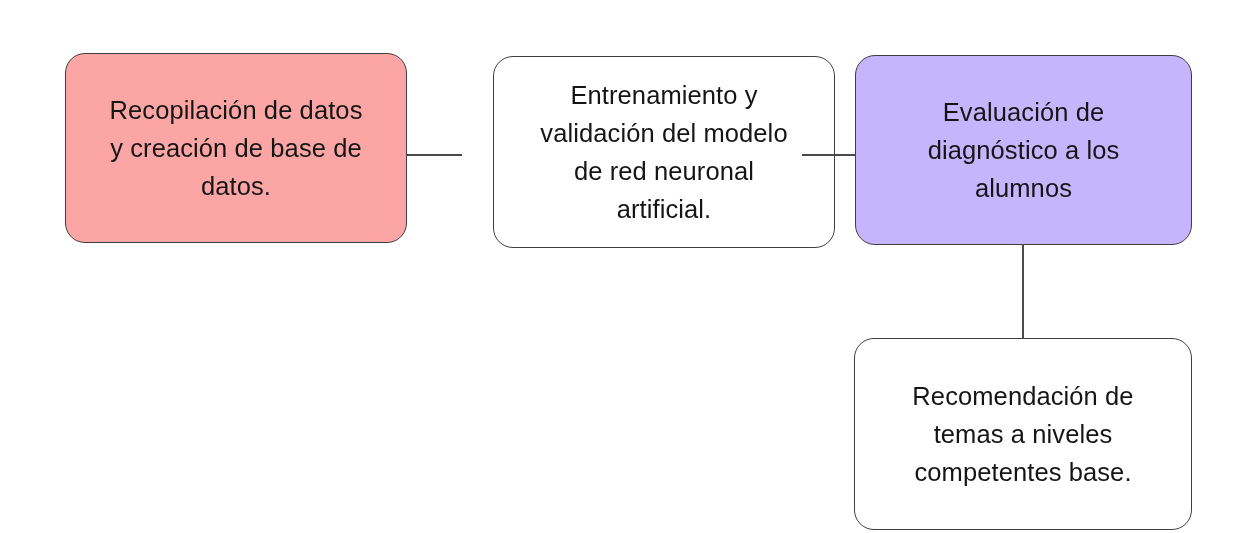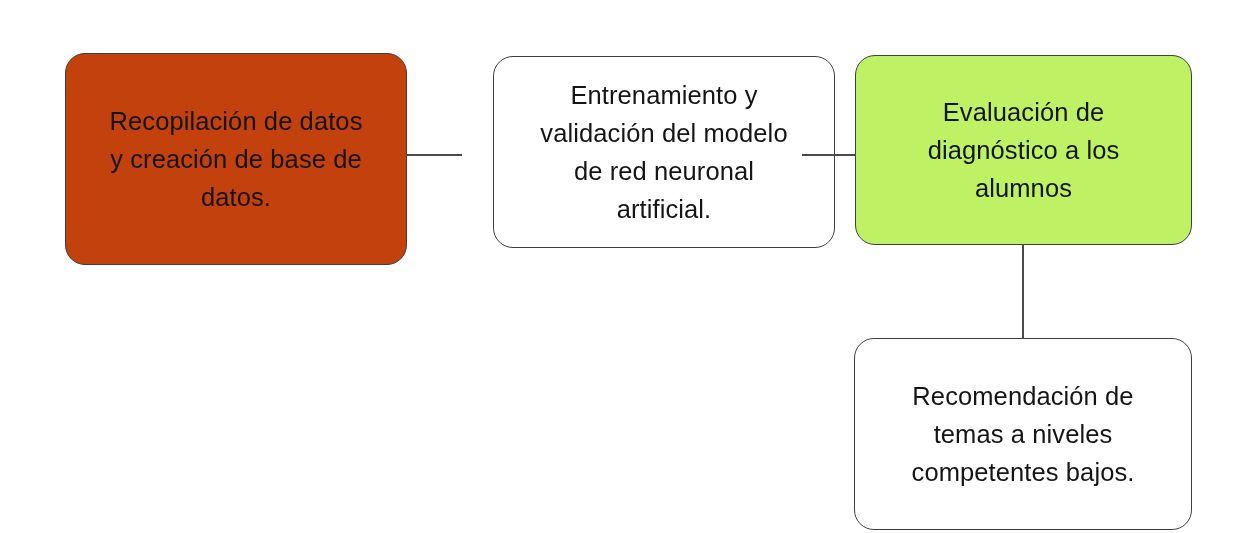--- a/index.html
+++ b/index.html
@@ -50,43 +50,43 @@
   }
   .connector.vertical {
     width: 2px;
   }
 </style>
 </head>
 <body>
 
 <div id="canvas" style="background: rgb(255, 255, 255);">
 
-  <div class="node" id="node-0" style="left: 65px; top: 53px; width: 342px; height: 212px; border-color: rgb(63, 63, 63); background: #c2410c; color: rgb(21, 21, 21);">
+  <div class="node" id="node-0" style="left: 65px; top: 53px; width: 342px; height: 190px; border-color: rgb(63, 63, 63); background: #fca5a5; color: rgb(21, 21, 21);">
     <span class="node-label">Recopilación de datos
 y creación de base de
 datos.</span>
   </div>
 
   <div class="node" id="node-1" style="left: 461px; top: 56px; width: 342px; height: 192px; border-color: rgb(63, 63, 63); background: rgb(255, 255, 255); color: rgb(21, 21, 21); margin-left: 32px;">
     <span class="node-label">Entrenamiento y
 validación del modelo
 de red neuronal
 artificial.</span>
   </div>
 
-  <div class="node" id="node-2" style="left: 855px; top: 55px; width: 337px; height: 190px; border-color: rgb(63, 63, 63); background: #bef264; color: rgb(21, 21, 21);">
+  <div class="node" id="node-2" style="left: 855px; top: 55px; width: 337px; height: 190px; border-color: rgb(63, 63, 63); background: #c4b5fd; color: rgb(21, 21, 21);">
     <span class="node-label">Evaluación de
 diagnóstico a los
 alumnos</span>
   </div>
 
   <div class="node" id="node-3" style="left: 854px; top: 338px; width: 338px; height: 192px; border-color: rgb(63, 63, 63); background: rgb(255, 255, 255); color: rgb(21, 21, 21);">
     <span class="node-label">Recomendación de
 temas a niveles
-competentes bajos.</span>
+competentes base.</span>
   </div>
 
   <div class="connector horizontal" id="conn-0" style="left: 406px; top: 154px; background: rgb(74, 74, 74); width: 56px;"></div>
 
   <div class="connector horizontal" id="conn-1" style="left: 802px; top: 154px; background: rgb(74, 74, 74); width: 54px;"></div>
 
   <div class="connector vertical" id="conn-2" style="left: 1022px; top: 244px; background: rgb(74, 74, 74); height: 95px;"></div>
 
 </div>
 

